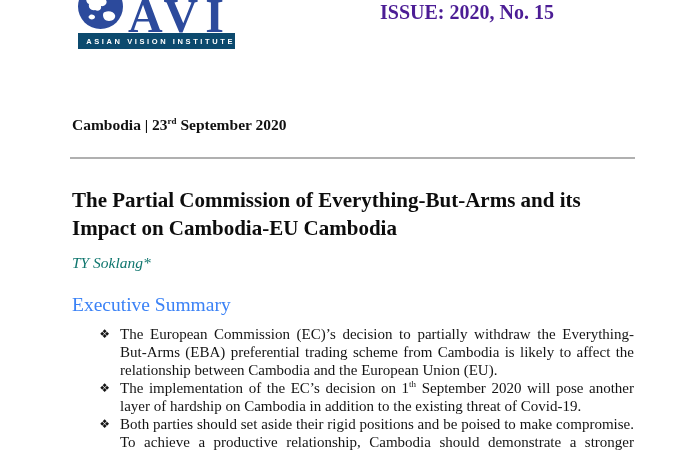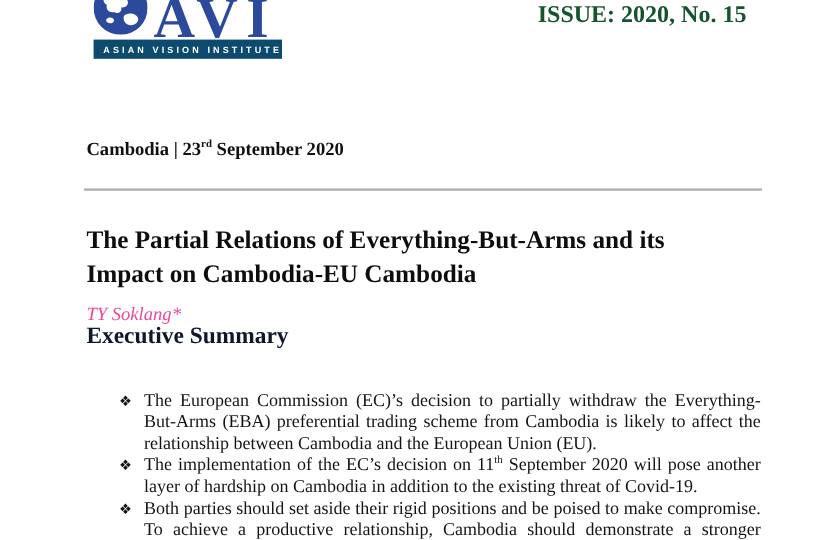--- a/index.html
+++ b/index.html
@@ -43,24 +43,24 @@
     padding: 4px 0 3px 2px;
     white-space: nowrap;
   }
 
   
   .issue {
     position: absolute;
     left: 380px;
     top: 1px;
     width: 242px;
-    text-align: right;
+    text-align: left;
     font-weight: bold;
     font-size: 20px;
-    color: #14532d;
+    color: #4c1d95;
     white-space: nowrap;
   }
   .brief-title {
     position: absolute;
     left: 72px;
     top: 74px;
     font-weight: bold;
     font-size: 29px;
     letter-spacing: 1px;
     color: #313a80;
@@ -99,29 +99,29 @@
     line-height: 28px;
     color: #0d0d0d;
     white-space: nowrap;
   }
   .author {
     position: absolute;
     left: 72px;
     top: 254px;
     font-style: italic;
     font-size: 15.5px;
-    color: #ec4899;
+    color: #0f766e;
   }
   .section-heading {
     position: absolute;
     left: 72px;
-    top: 270px;
-    font-weight: bold;
+    top: 294px;
+    font-weight: normal;
     font-size: 19.5px;
-    color: #0f172a;
+    color: #3b82f6;
   }
 
   
   .bullets {
     position: absolute;
     left: 72px;
     top: 325px;
     width: 562px;
     font-size: 15px;
     line-height: 18px;
@@ -162,38 +162,38 @@
   </div>
 
   <div class="issue">ISSUE: 2020, No. 15</div>
 
 
   <div class="dateline"><span>Cambodia | 23</span><sup>rd</sup><span> September 2020</span></div>
 
   <div class="rule"></div>
 
   <div class="article-title">
-    <div>The Partial Relations of Everything-But-Arms and its</div>
+    <div>The Partial Commission of Everything-But-Arms and its</div>
     <div>Impact on Cambodia-EU Cambodia</div>
   </div>
 
   <div class="author">TY Soklang*</div>
 
   <div class="section-heading">Executive Summary</div>
 
   <div class="bullets">
 
     <div class="bullet">
       <span class="bullet-marker">❖</span>
       <span class="bullet-text">The European Commission (EC)’s decision to partially withdraw the Everything-But-Arms (EBA) preferential trading scheme from Cambodia is likely to affect the relationship between Cambodia and the European Union (EU).</span>
     </div>
 
     <div class="bullet">
       <span class="bullet-marker">❖</span>
-      <span class="bullet-text"><span>The implementation of the EC’s decision on 11</span><sup>th</sup><span> September 2020 will pose another layer of hardship on Cambodia in addition to the existing threat of Covid-19.</span></span>
+      <span class="bullet-text"><span>The implementation of the EC’s decision on 1</span><sup>th</sup><span> September 2020 will pose another layer of hardship on Cambodia in addition to the existing threat of Covid-19.</span></span>
     </div>
 
     <div class="bullet">
       <span class="bullet-marker">❖</span>
       <span class="bullet-text">Both parties should set aside their rigid positions and be poised to make compromise. To achieve a productive relationship, Cambodia should demonstrate a stronger commitment to improving the relations with the EU, and the EU should also</span>
     </div>
 
   </div>
 
 </div>

